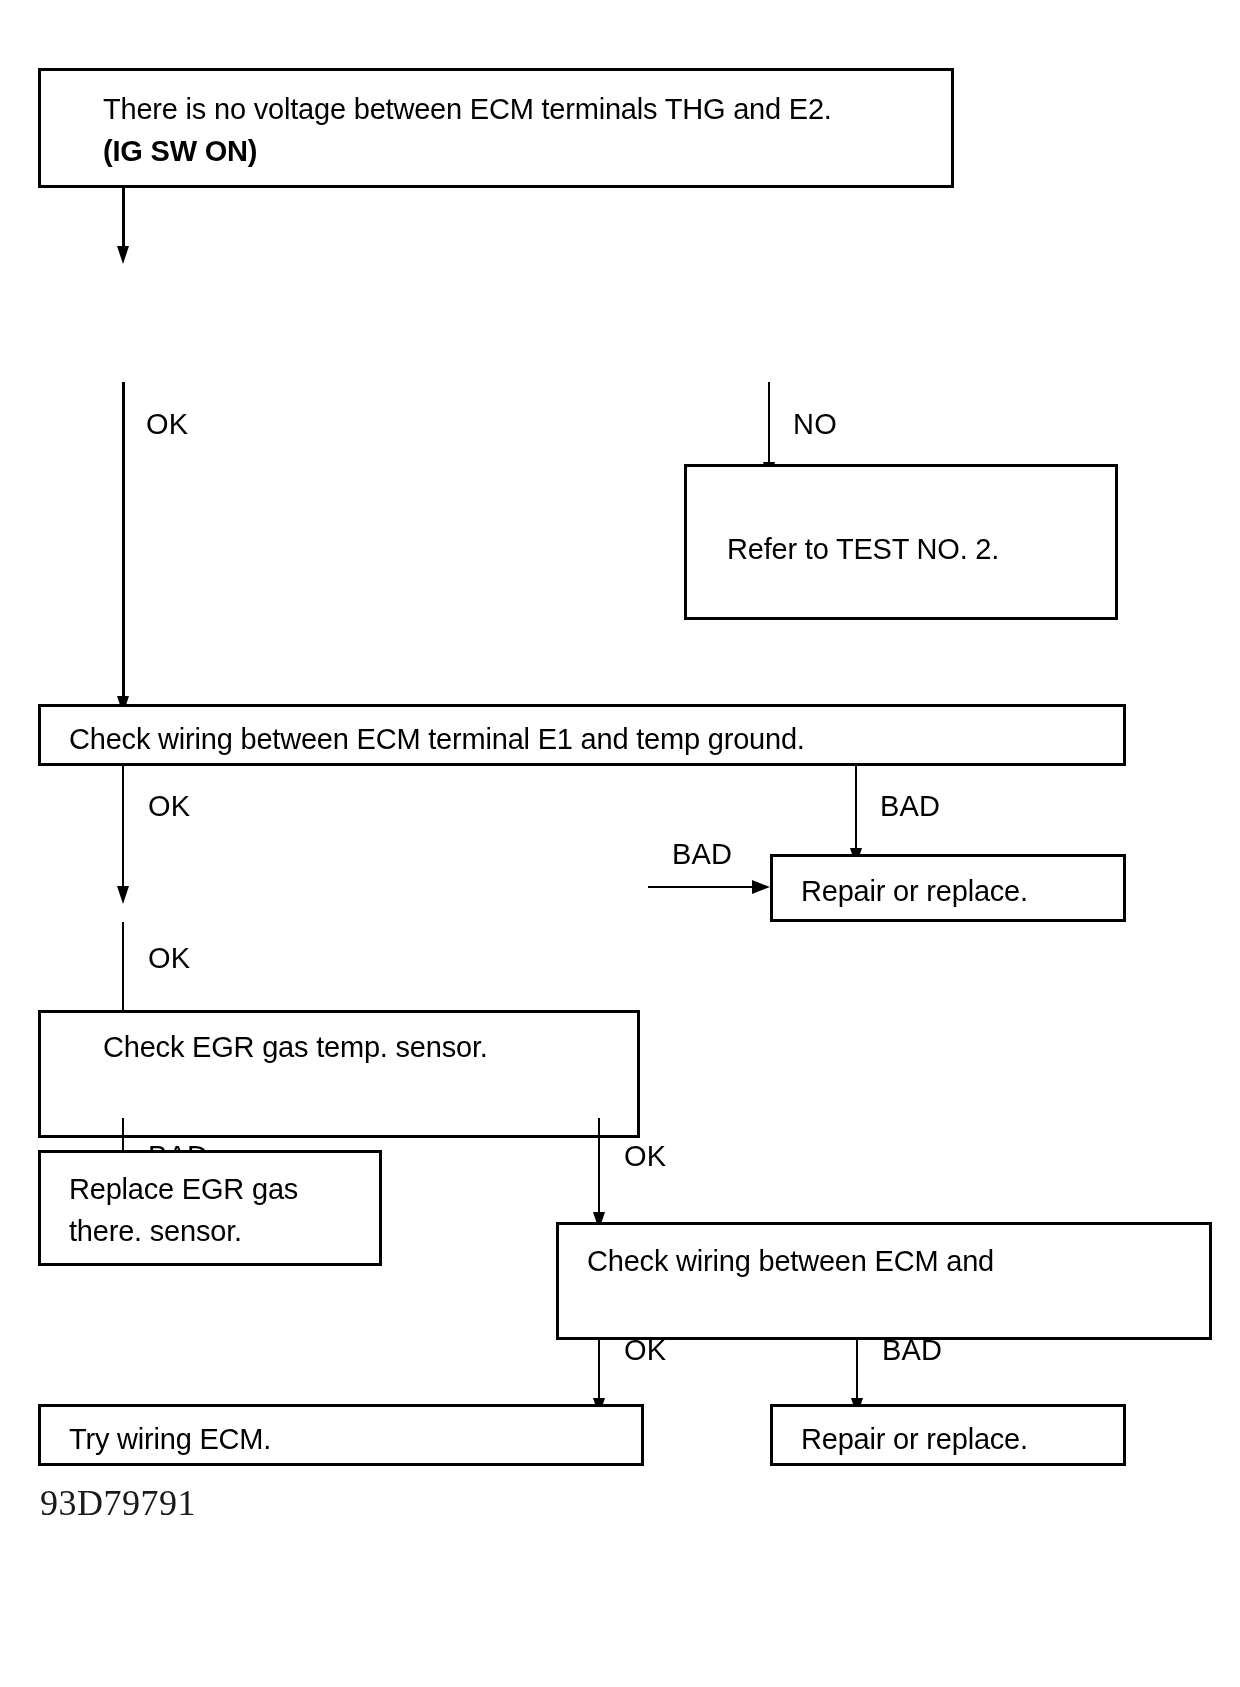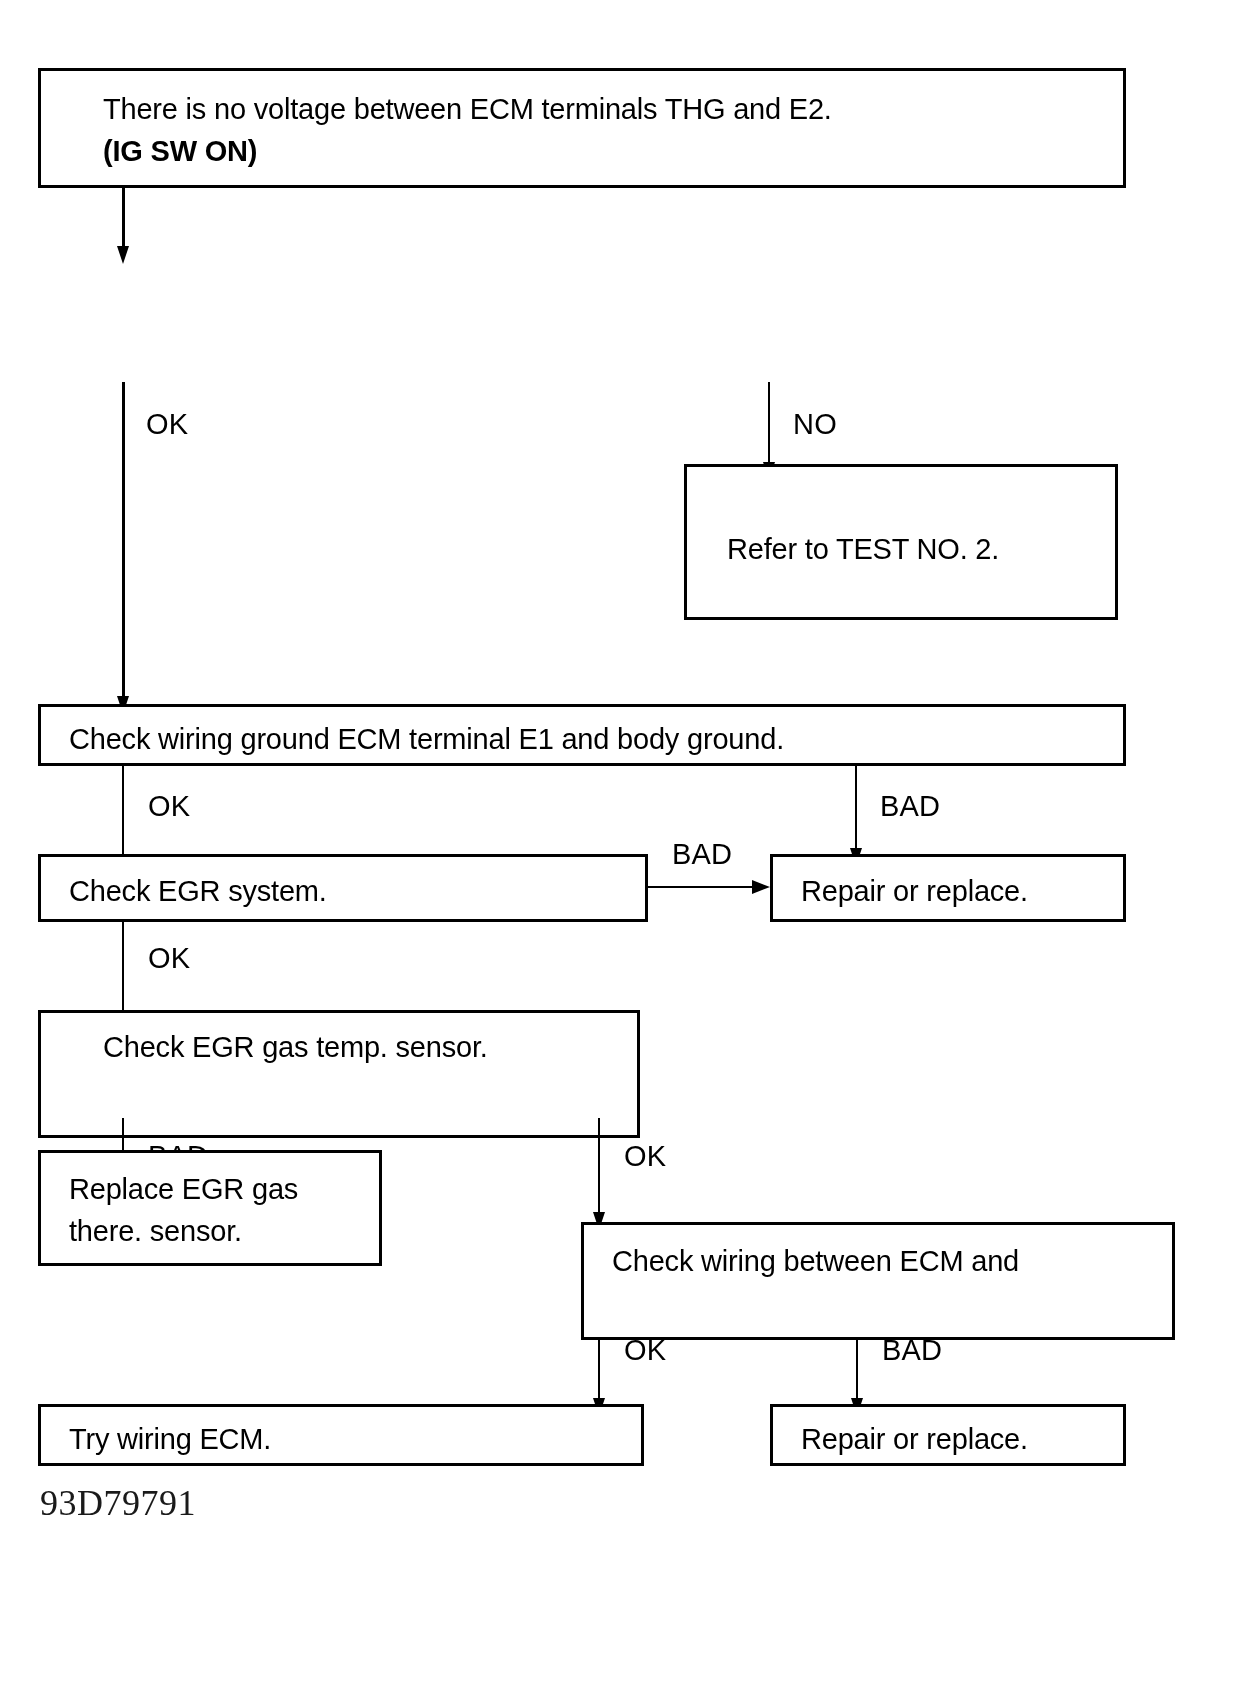--- a/index.html
+++ b/index.html
@@ -77,21 +77,21 @@
     font-size: 36px;
     color: #1a1a1a;
     letter-spacing: 0.5px;
   }
 </style>
 </head>
 <body>
 
 <div id="page">
 
-  <div class="box pad-left" style="left:38px; top:68px; width:1088px; height:120px;">
+  <div class="box pad-left" style="left:38px; top:68px; width:916px; height:120px;">
     <div class="txt" style="top:18px;">There is no voltage between ECM terminals THG and E2.</div>
     <div class="txt bold" style="top:60px;">(IG SW ON)</div>
   </div>
 
   <div class="vline" style="left:122px; top:188px; height:62px;"></div>
   <div class="arrowhead-down" style="left:117px; top:246px;"></div>
 
 
   <div class="vline" style="left:122px; top:382px; height:318px;"></div>
   <div class="arrowhead-down" style="left:117px; top:696px;"></div>
@@ -99,34 +99,31 @@
 
   <div class="vline thin" style="left:768px; top:382px; height:84px;"></div>
   <div class="arrowhead-down" style="left:763px; top:462px;"></div>
   <div class="elabel" style="left:793px; top:408px;">NO</div>
 
   <div class="box" style="left:684px; top:464px; width:434px; height:156px;">
     <div class="txt" style="left:40px; top:62px;">Refer to TEST NO. 2.</div>
   </div>
 
   <div class="box pad-left2" style="left:38px; top:704px; width:1088px; height:62px;">
-    <div class="txt" style="top:12px;">Check wiring ground ECM terminal E1 and body ground.</div>
+    <div class="txt" style="top:12px;">Check wiring between ECM terminal E1 and temp ground.</div>
   </div>
 
   <div class="vline thin" style="left:122px; top:766px; height:124px;"></div>
   <div class="arrowhead-down" style="left:117px; top:886px;"></div>
   <div class="elabel" style="left:148px; top:790px;">OK</div>
 
   <div class="vline thin" style="left:855px; top:766px; height:86px;"></div>
   <div class="arrowhead-down" style="left:850px; top:848px;"></div>
   <div class="elabel" style="left:880px; top:790px;">BAD</div>
 
-  <div class="box pad-left2" style="left:38px; top:854px; width:610px; height:68px;">
-    <div class="txt" style="top:14px;">Check EGR system.</div>
-  </div>
 
   <div class="box pad-left2" style="left:770px; top:854px; width:356px; height:68px;">
     <div class="txt" style="top:14px;">Repair or replace.</div>
   </div>
 
   <div class="hline" style="left:648px; top:886px; width:108px; height:2px;"></div>
   <div class="arrowhead-right" style="left:752px; top:880px;"></div>
   <div class="elabel" style="left:672px; top:838px;">BAD</div>
 
   <div class="vline thin" style="left:122px; top:922px; height:128px;"></div>
@@ -143,21 +140,21 @@
 
   <div class="vline thin" style="left:598px; top:1118px; height:98px;"></div>
   <div class="arrowhead-down" style="left:593px; top:1212px;"></div>
   <div class="elabel" style="left:624px; top:1140px;">OK</div>
 
   <div class="box pad-left2" style="left:38px; top:1150px; width:344px; height:116px;">
     <div class="txt" style="top:16px;">Replace EGR gas</div>
     <div class="txt" style="top:58px;">there. sensor.</div>
   </div>
 
-  <div class="box pad-left2" style="left:581px; top:1222px; width:594px; height:118px;">
+  <div class="box pad-left2" style="left:556px; top:1222px; width:656px; height:118px;">
     <div class="txt" style="top:16px;">Check wiring between ECM and</div>
   </div>
 
   <div class="vline thin" style="left:598px; top:1340px; height:62px;"></div>
   <div class="arrowhead-down" style="left:593px; top:1398px;"></div>
   <div class="elabel" style="left:624px; top:1334px;">OK</div>
 
   <div class="vline thin" style="left:856px; top:1340px; height:62px;"></div>
   <div class="arrowhead-down" style="left:851px; top:1398px;"></div>
   <div class="elabel" style="left:882px; top:1334px;">BAD</div>

